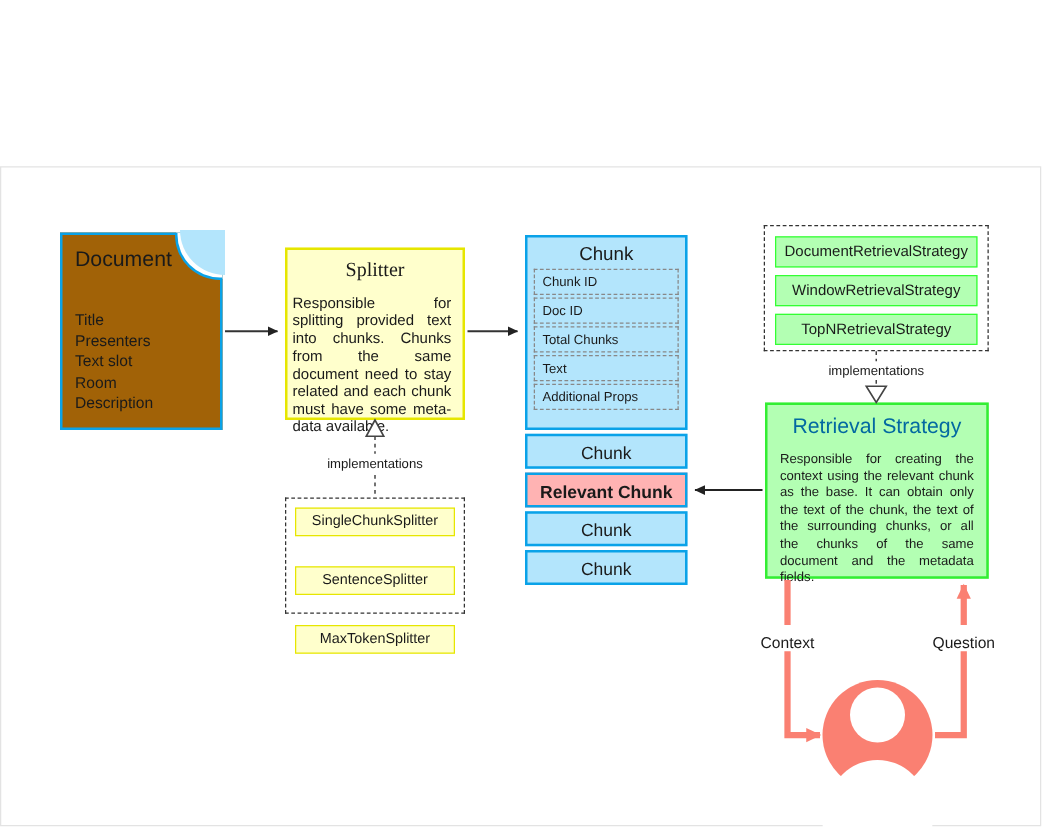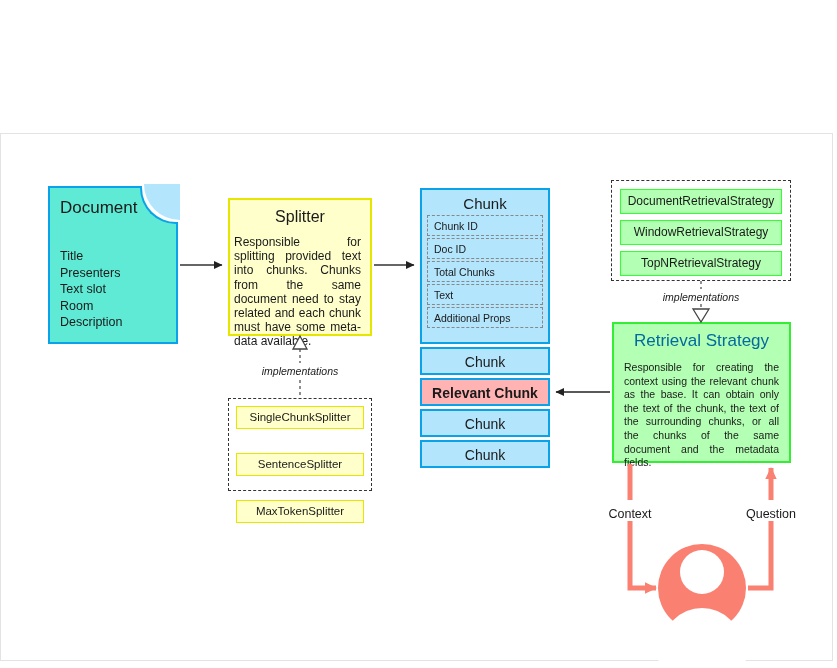--- a/index.html
+++ b/index.html
@@ -21,21 +21,21 @@
     height: 528px;
     border: 1px solid #e3e3e3;
     box-sizing: border-box;
     background: #ffffff;
   }
   .abs { position: absolute; box-sizing: border-box; }
 
   
   #document-shape {
     left: 48px; top: 186px; width: 130px; height: 158px;
-    background: #5eead4;
+    background: #a16207;
     border: 2px solid #0aa2e8;
     border-top-right-radius: 0;
   }
   #document-shape .fold {
     position: absolute;
     right: -2px; top: -2px;
     width: 36px; height: 36px;
     background: #ffffff;
     border-bottom-left-radius: 36px;
     border-left: 2px solid #0aa2e8;
@@ -66,20 +66,21 @@
   #splitter-box {
     left: 228px; top: 198px; width: 144px; height: 138px;
     background: #ffffcc;
     border: 2px solid #e6e600;
   }
   .splitter-title {
     text-align: center;
     font-size: 16px;
     color: #1a1a1a;
     margin-top: 8px;
+    font-family: Liberation Serif, serif;
   }
   .splitter-desc {
     font-size: 12px;
     line-height: 14.2px;
     color: #1a1a1a;
     text-align: justify;
     padding: 9px 9px 0 4px;
     hyphens: auto;
   }
 
@@ -173,21 +174,20 @@
     color: #1a1a1a;
     text-align: justify;
     padding: 10px 10px 0 10px;
   }
 
   
   .small-label {
     font-size: 10.5px;
     color: #1a1a1a;
     text-align: center;
-    font-style: italic;
   }
   .mid-label {
     font-size: 12.5px;
     color: #1a1a1a;
   }
 
   
   #overlay {
     position: absolute;
     left: 0; top: 0;

